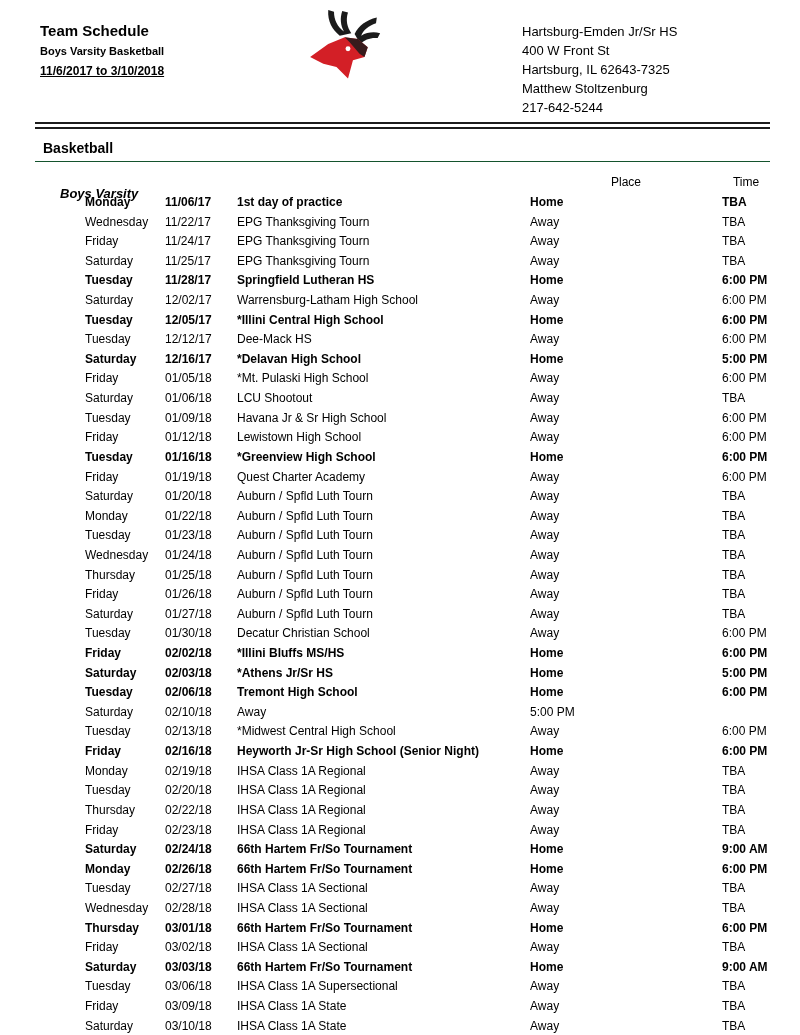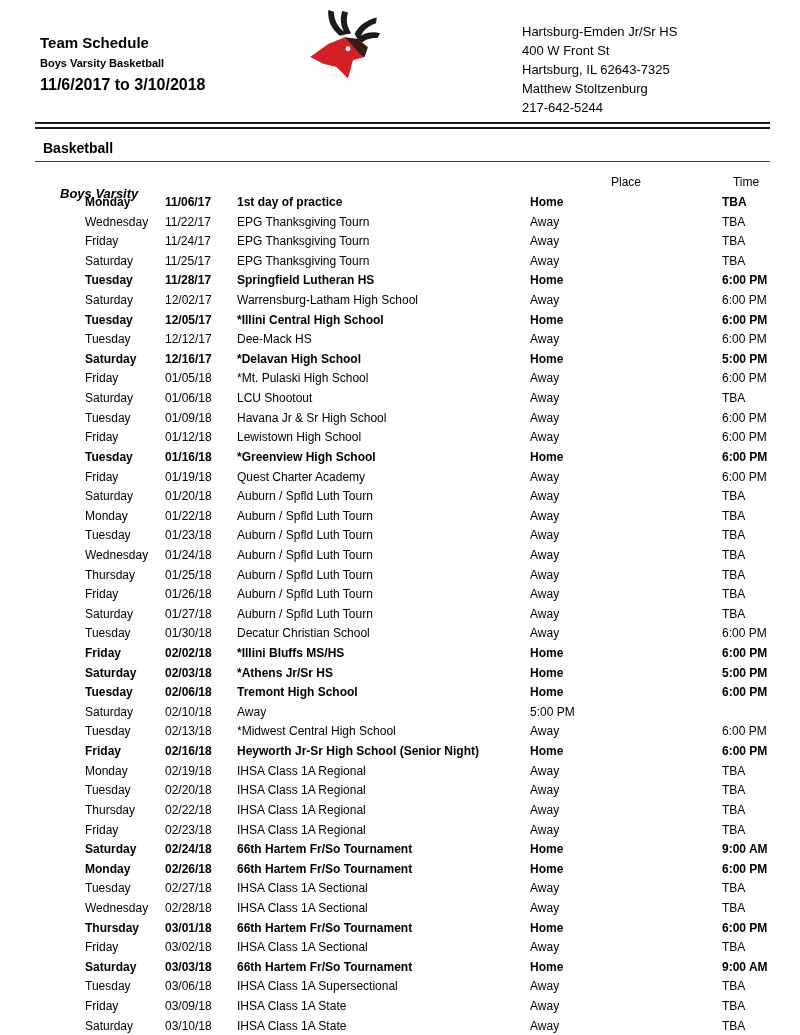--- a/index.html
+++ b/index.html
@@ -5,24 +5,24 @@
   * { margin:0; padding:0; box-sizing:border-box; }
   html, body { background:#ffffff; }
   body {
     width:800px; height:1035px;
     position:relative; overflow:hidden;
     font-family:"Liberation Sans", sans-serif;
     color:#000;
   }
 
   
-  .header-left { position:absolute; left:40px; top:34px; }
+  .header-left { position:absolute; left:40px; top:22px; }
   .h-title { font-size:15px; font-weight:bold; margin-bottom:6px; }
   .h-team  { font-size:11px; font-weight:bold; margin-bottom:7px; }
-  .h-range { font-size:16px; font-weight:bold; }
+  .h-range { font-size:12px; font-weight:bold;text-decoration:underline; }
 
   .header-logo { position:absolute; left:298px; top:6px; width:100px; height:84px; }
 
   .header-right { position:absolute; left:522px; top:22px; }
   .header-right div { font-size:13px; font-weight:normal; line-height:19px; }
 
   .double-rule {
     position:absolute; left:35px; top:122px; width:735px; height:7px;
     border-top:2px solid #1c1c1c; border-bottom:2px solid #1c1c1c;
   }

